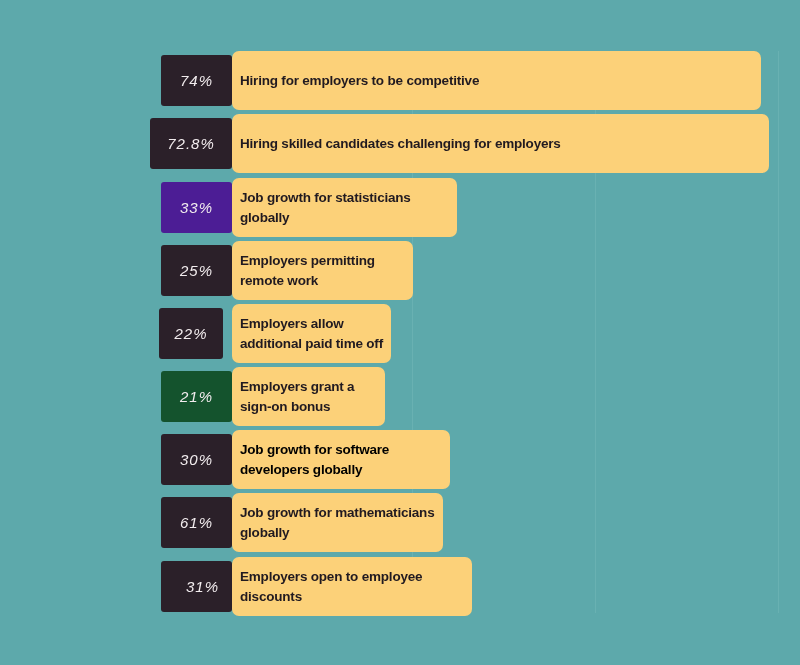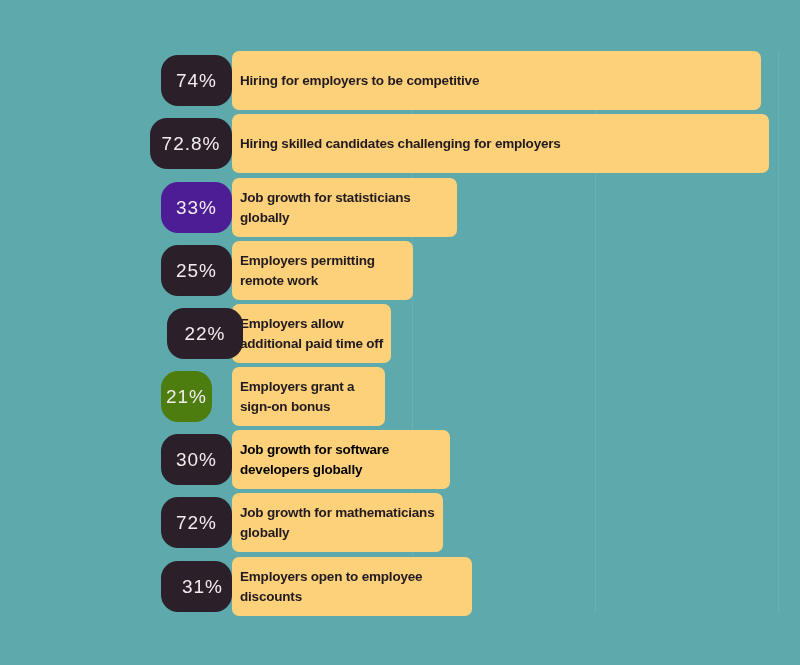--- a/index.html
+++ b/index.html
@@ -60,29 +60,30 @@
     line-height: 1.45;
     white-space: pre-line;
     box-sizing: border-box;
     padding-right: 6px;
   }
   .value-badge {
     position: absolute;
     top: 4px;
     height: 51px;
     background: #2b2029;
-    border-radius: 17px;
+    border-radius: 3px;
     display: flex;
     align-items: center;
     justify-content: center;
     color: #f2ecee;
-    font-size: 19px;
+    font-size: 15px;
     font-weight: normal;
     letter-spacing: 1px;
     box-sizing: border-box;
+    font-style: italic;
   }
 </style>
 </head>
 <body>
 
 <div id="chart-root">
 
   <div class="plot-area">
     <div id="gridlines-layer">
         <div class="gridline" style="left: 412px; top: 51px; height: 562px; background: rgb(105, 177, 178);"></div>
@@ -106,36 +107,36 @@
           <div class="value-badge" style="left: 161px; width: 71px; background: #4c1d95; color: rgb(242, 236, 238);">33%</div>
         </div>
         <div class="row" style="top: 241px; width: 800px;">
           <div class="bar" style="width: 181px; background: rgb(252, 209, 121);"></div>
           <div class="bar-label" style="width: 173px; color: rgb(33, 26, 32);">Employers permitting remote work</div>
           <div class="value-badge" style="left: 161px; width: 71px; background: rgb(43, 32, 41); color: rgb(242, 236, 238);">25%</div>
         </div>
         <div class="row" style="top: 304px; width: 800px;">
           <div class="bar" style="width: 159px; background: rgb(252, 209, 121);"></div>
           <div class="bar-label" style="width: 151px; color: rgb(33, 26, 32);">Employers allow additional paid time off</div>
-          <div class="value-badge" style="left: 167px; width: 76px; background: rgb(43, 32, 41); color: rgb(242, 236, 238); text-align: right;">22%</div>
+          <div class="value-badge" style="left: 159px; width: 64px; background: rgb(43, 32, 41); color: rgb(242, 236, 238); text-align: right;">22%</div>
         </div>
         <div class="row" style="top: 367px; width: 800px;">
           <div class="bar" style="width: 153px; background: rgb(252, 209, 121);"></div>
           <div class="bar-label" style="width: 145px; color: rgb(33, 26, 32);">Employers grant a sign-on bonus</div>
-          <div class="value-badge" style="left: 161px; width: 51px; background: #4d7c0f; color: rgb(242, 236, 238);">21%</div>
+          <div class="value-badge" style="left: 161px; width: 71px; background: #14532d; color: rgb(242, 236, 238);">21%</div>
         </div>
         <div class="row" style="top: 430px; width: 800px;">
           <div class="bar" style="width: 218px; background: rgb(252, 209, 121);"></div>
           <div class="bar-label" style="width: 210px; color: #000000;">Job growth for software developers globally</div>
           <div class="value-badge" style="left: 161px; width: 71px; background: rgb(43, 32, 41); color: rgb(242, 236, 238);">30%</div>
         </div>
         <div class="row" style="top: 493px; width: 800px;">
           <div class="bar" style="width: 211px; background: rgb(252, 209, 121);"></div>
           <div class="bar-label" style="width: 203px; color: rgb(33, 26, 32);">Job growth for mathematicians globally</div>
-          <div class="value-badge" style="left: 161px; width: 71px; background: rgb(43, 32, 41); color: rgb(242, 236, 238);">72%</div>
+          <div class="value-badge" style="left: 161px; width: 71px; background: rgb(43, 32, 41); color: rgb(242, 236, 238);">61%</div>
         </div>
         <div class="row" style="top: 557px; width: 800px;">
           <div class="bar" style="width: 240px; background: rgb(252, 209, 121);"></div>
           <div class="bar-label" style="width: 232px; color: rgb(33, 26, 32);">Employers open to employee discounts</div>
           <div class="value-badge" style="left: 161px; width: 71px; background: rgb(43, 32, 41); color: rgb(242, 236, 238); padding-left: 12px;">31%</div>
         </div>
       </div>
   </div>
 
 </div>

